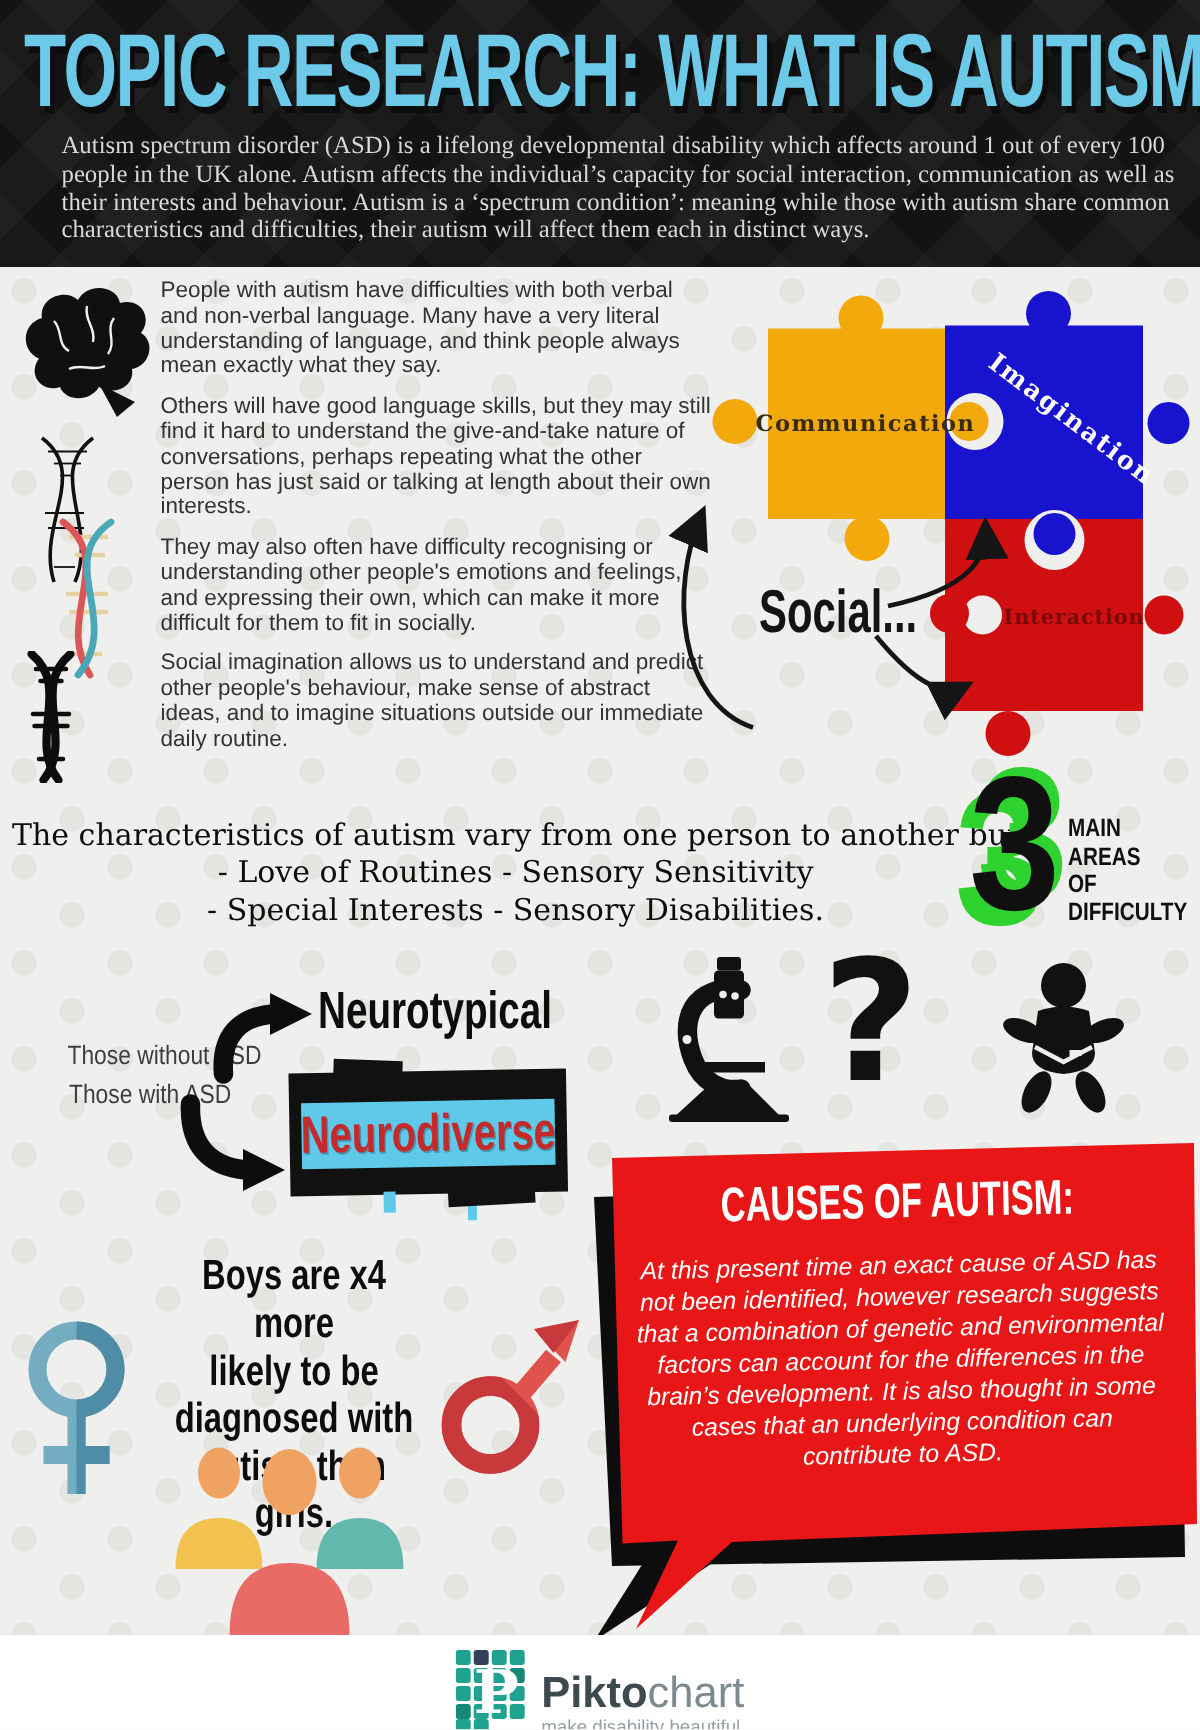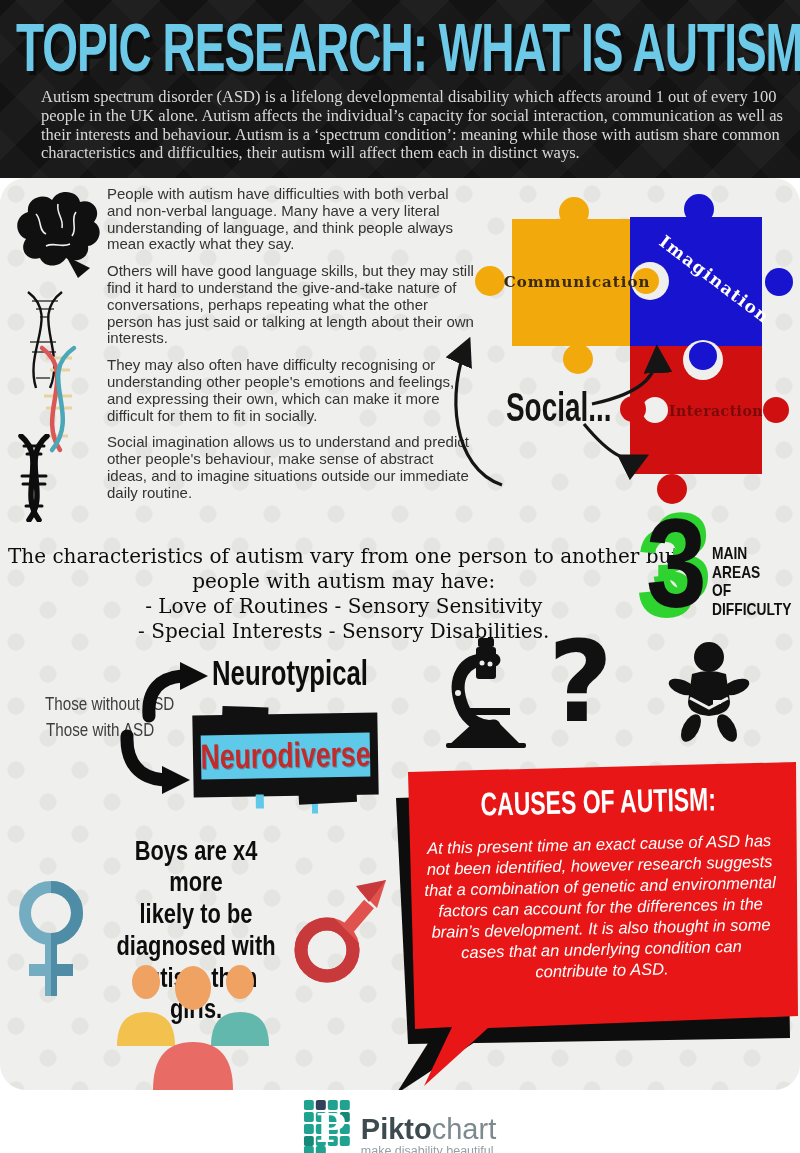--- a/index.html
+++ b/index.html
@@ -11,21 +11,21 @@
                         repeating-linear-gradient(-45deg,rgba(0,0,0,0.3) 0 34px,transparent 34px 68px);}
   #title{position:absolute;left:16px;top:6px;margin:0;color:#6CC9E8;font-size:46px;font-weight:bold;
          letter-spacing:-1px;white-space:nowrap;transform:scale(1,1.5);transform-origin:0 0;
          text-shadow:3px 3px 0 #0c0c0c;}
   #intro{position:absolute;left:29px;top:76px;width:768px;margin:12px;color:#D8D8D8;
          font-size:16.5px;line-height:18.8px;font-family:Liberation Serif, serif;}
   
   #main{position:absolute;left:0;top:178px;width:800px;height:912px;background-color:#EFEFED;
         background-image:radial-gradient(circle at 16px 16px,#E4E4E1 8px,transparent 9px),
                          radial-gradient(circle at 48px 48px,#E4E4E1 8px,transparent 9px);
-        background-size:64px 64px;border-radius:26px;}
+        background-size:64px 64px;}
   .abs{position:absolute;}
   
   #paras{position:absolute;left:107px;top:8px;width:370px;color:#333;font-size:15px;line-height:16.8px;}
   #paras p{margin:0 0 10px 0;}
   
   #social{position:absolute;left:506px;top:207px;font-size:31px;font-weight:bold;color:#141414;
           transform:scale(0.9,1.3);transform-origin:0 0;white-space:nowrap;}
   
   #chars{position:absolute;left:8px;top:366px;color:#0d0d0d;
          font-family:"DejaVu Serif",serif;font-weight:normal;font-size:20px;line-height:25px;white-space:nowrap;text-align:center;}
@@ -174,21 +174,20 @@
         <path d="M502 485 C452 468 446 392 468 342" marker-end="url(#ah)"></path>
         <path d="M592 404 C648 392 658 372 657 350" marker-end="url(#ah)"></path>
         <path d="M584 424 C612 458 630 464 644 457" marker-end="url(#ah)"></path>
       </g>
     </svg>
 
     <div id="social">Social...</div>
 
     <div id="chars">
       <div>The characteristics of autism vary from one person to another but</div>
-      <div>people with autism may have:</div>
       <div>- Love of Routines - Sensory Sensitivity</div>
       <div>- Special Interests - Sensory Disabilities.</div>
     </div>
 
     <div id="big3">3</div>
     <div id="areas">
       <div>MAIN</div>
       <div>AREAS</div>
       <div>OF</div>
       <div>DIFFICULTY</div>

